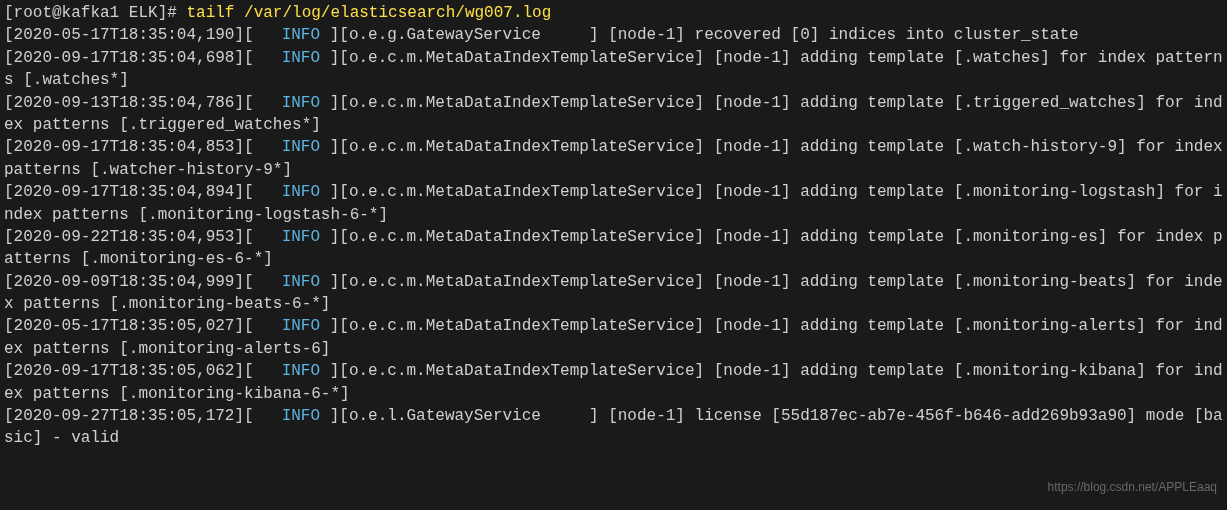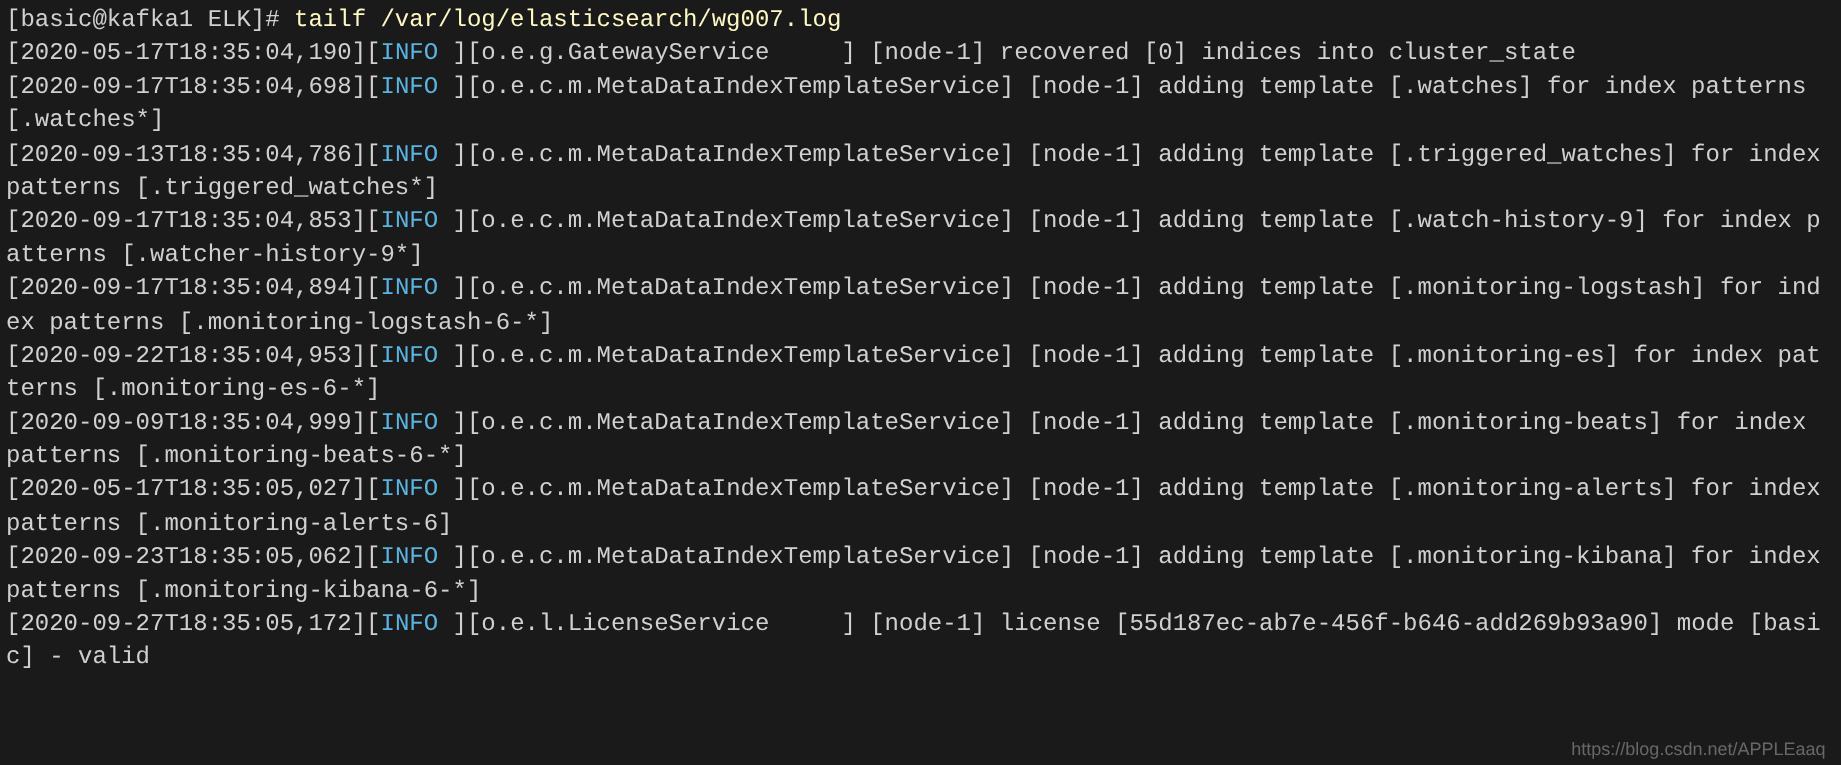--- a/index.html
+++ b/index.html
@@ -13,40 +13,40 @@
       width: 1227px;
       height: 510px;
       overflow: hidden;
       position: relative;
     }
     .terminal {
       white-space: pre-wrap;
       word-break: break-all;
     }
     .prompt-user { color: #d0d0d0; }
-    .command { color: #fef9c3; }
-    .info { color: #5bb3e0; }
+    .command { color: #fde047; }
+    .info { color: #5bb3e0; margin-left: 28px; }
     .watermark {
       position: absolute;
-      bottom: 2px;
+      bottom: 14px;
       right: 10px;
       font-size: 12px;
       color: #888;
       opacity: 0.7;
       font-family: Arial, sans-serif;
     }
   </style>
 </head>
 <body>
 
-<div class="terminal"><span class="prompt-user">[basic@kafka1 ELK]# </span><span class="command">tailf /var/log/elasticsearch/wg007.log</span>
+<div class="terminal"><span class="prompt-user">[root@kafka1 ELK]# </span><span class="command">tailf /var/log/elasticsearch/wg007.log</span>
 <span><span>[2020-05-17T18:35:04,190]</span>[<span class="info">INFO </span>]<span>[o.e.g.GatewayService     ]</span><span> [node-1] recovered [0] indices into cluster_state</span></span>
 <span><span>[2020-09-17T18:35:04,698]</span>[<span class="info">INFO </span>]<span>[o.e.c.m.MetaDataIndexTemplateService]</span><span> [node-1] adding template [.watches] for index patterns [.watches*]</span></span>
 <span><span>[2020-09-13T18:35:04,786]</span>[<span class="info">INFO </span>]<span>[o.e.c.m.MetaDataIndexTemplateService]</span><span> [node-1] adding template [.triggered_watches] for index patterns [.triggered_watches*]</span></span>
 <span><span>[2020-09-17T18:35:04,853]</span>[<span class="info">INFO </span>]<span>[o.e.c.m.MetaDataIndexTemplateService]</span><span> [node-1] adding template [.watch-history-9] for index patterns [.watcher-history-9*]</span></span>
 <span><span>[2020-09-17T18:35:04,894]</span>[<span class="info">INFO </span>]<span>[o.e.c.m.MetaDataIndexTemplateService]</span><span> [node-1] adding template [.monitoring-logstash] for index patterns [.monitoring-logstash-6-*]</span></span>
 <span><span>[2020-09-22T18:35:04,953]</span>[<span class="info">INFO </span>]<span>[o.e.c.m.MetaDataIndexTemplateService]</span><span> [node-1] adding template [.monitoring-es] for index patterns [.monitoring-es-6-*]</span></span>
 <span><span>[2020-09-09T18:35:04,999]</span>[<span class="info">INFO </span>]<span>[o.e.c.m.MetaDataIndexTemplateService]</span><span> [node-1] adding template [.monitoring-beats] for index patterns [.monitoring-beats-6-*]</span></span>
 <span><span>[2020-05-17T18:35:05,027]</span>[<span class="info">INFO </span>]<span>[o.e.c.m.MetaDataIndexTemplateService]</span><span> [node-1] adding template [.monitoring-alerts] for index patterns [.monitoring-alerts-6]</span></span>
-<span><span>[2020-09-23T18:35:05,062]</span>[<span class="info">INFO </span>]<span>[o.e.c.m.MetaDataIndexTemplateService]</span><span> [node-1] adding template [.monitoring-kibana] for index patterns [.monitoring-kibana-6-*]</span></span>
-<span><span>[2020-09-27T18:35:05,172]</span>[<span class="info">INFO </span>]<span>[o.e.l.LicenseService     ]</span><span> [node-1] license [55d187ec-ab7e-456f-b646-add269b93a90] mode [basic] - valid</span></span></div>
+<span><span>[2020-09-17T18:35:05,062]</span>[<span class="info">INFO </span>]<span>[o.e.c.m.MetaDataIndexTemplateService]</span><span> [node-1] adding template [.monitoring-kibana] for index patterns [.monitoring-kibana-6-*]</span></span>
+<span><span>[2020-09-27T18:35:05,172]</span>[<span class="info">INFO </span>]<span>[o.e.l.GatewayService     ]</span><span> [node-1] license [55d187ec-ab7e-456f-b646-add269b93a90] mode [basic] - valid</span></span></div>
 
 <div class="watermark">https://blog.csdn.net/APPLEaaq</div>
 
 </body></html>

